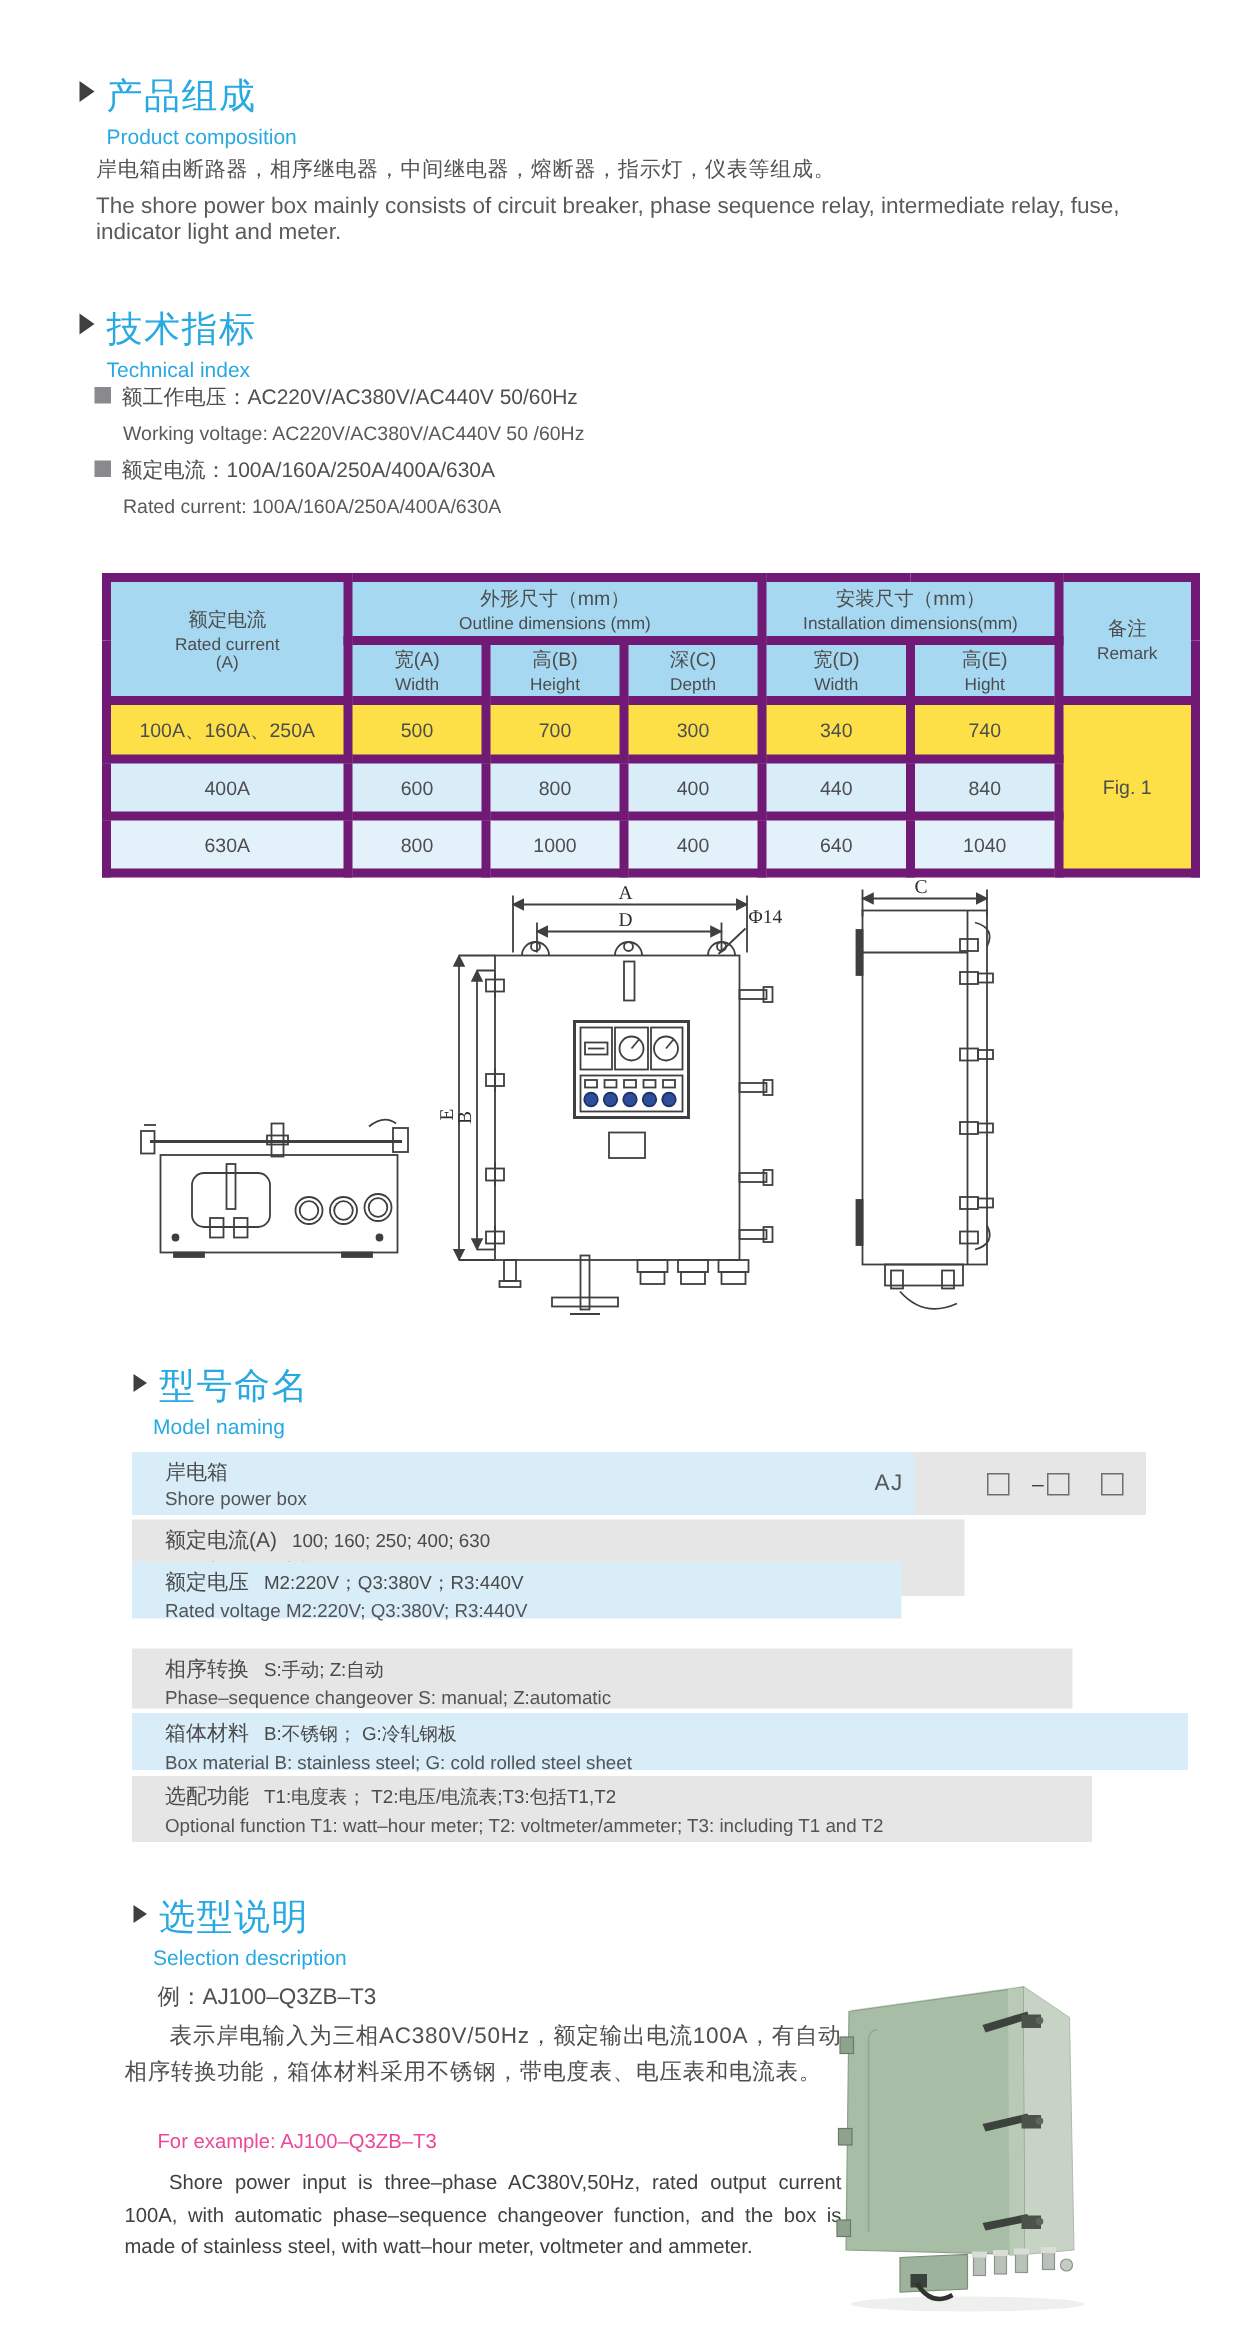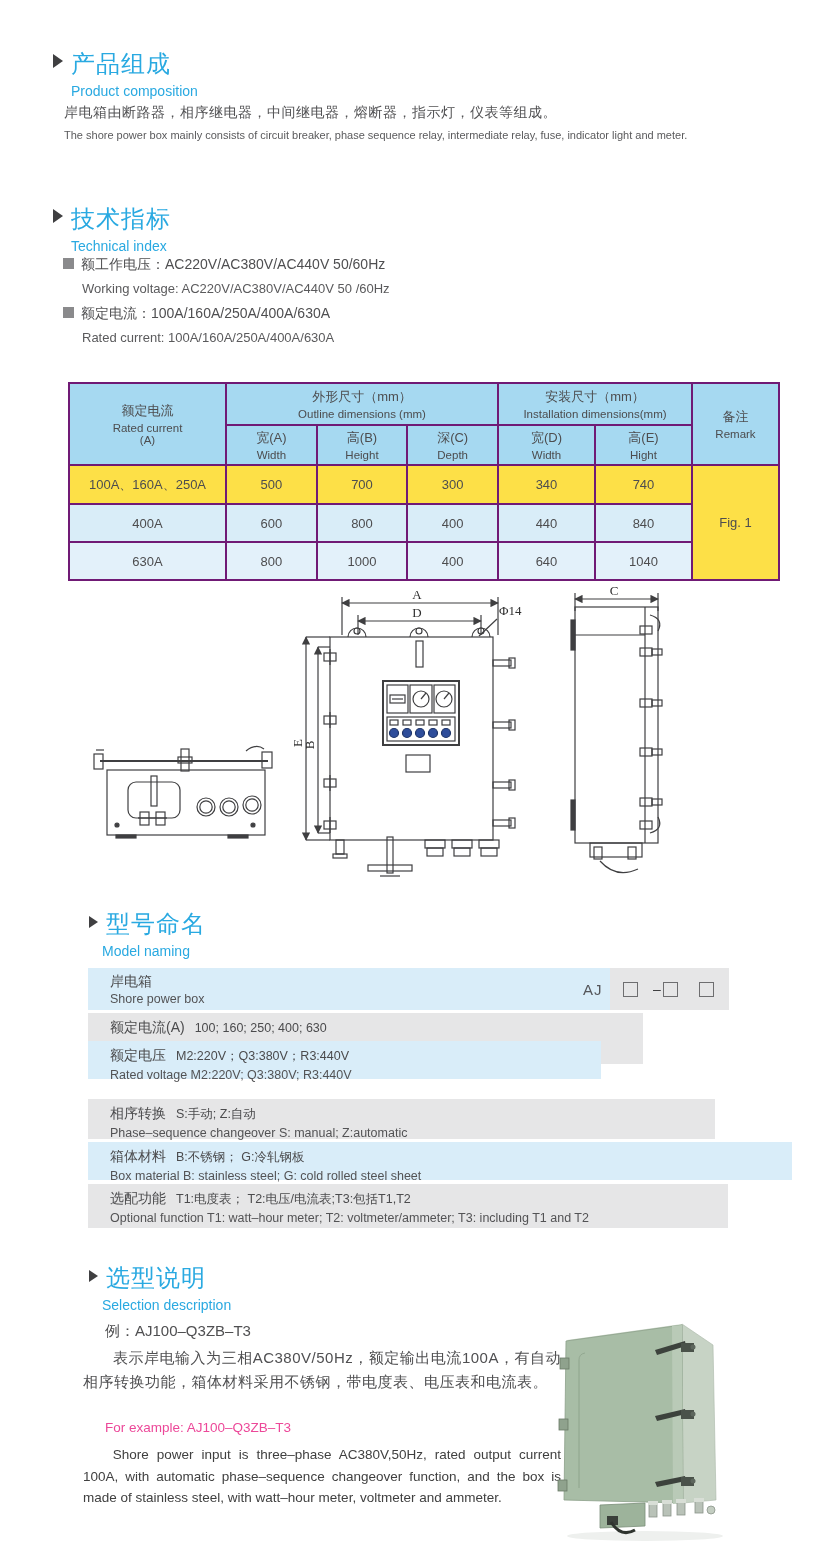--- a/index.html
+++ b/index.html
@@ -8,31 +8,31 @@
   .abs{position:absolute;}
 
   
   .sec-head{position:absolute;}
   .tri{display:inline-block;width:0;height:0;border-left:10px solid #3f3f41;
        border-top:7px solid transparent;border-bottom:7px solid transparent;margin-right:8px;}
   .h-zh{font-size:24px;color:#29a9e1;letter-spacing:1px;vertical-align:middle;}
   .h-en{font-size:14px;color:#29a9e1;margin-top:3px;}
 
   .body-zh{font-size:14px;color:#525254;letter-spacing:.5px;}
-  .body-en{font-size:11px;color:#5a5a5c;}
+  .body-en{font-size:15px;color:#5a5a5c;}
 
   
   .spec{font-size:14px;color:#4f4f51;}
   .sq{display:inline-block;width:11px;height:11px;background:#8a8a8c;margin-right:7px;}
   .spec-en{font-size:13px;color:#5a5a5c;margin:7px 0 9px 19px;}
   .just{text-align:justify;}
 
   
   table.dims{border-collapse:collapse;table-layout:fixed;}
-  table.dims td{border:2px solid #701a75;text-align:center;vertical-align:middle;
+  table.dims td{border:6px solid #701a75;text-align:center;vertical-align:middle;
                 color:#4d4d4f;font-size:13px;padding:0;}
   .th{background:#a6d9f1;color:#434345;}
   .r-light{background:#fde047;}
   .r-mid{background:#d9edf8;}
   .r-soft{background:#e3f1fa;}
   .cell-en{font-size:11.5px;display:block;margin-top:2px;color:#4c4c4e;}
 
   
   .draw-svg{position:absolute;left:0;top:585px;}
   .dimtext{font-family:"Liberation Serif","DejaVu Serif",serif;font-size:13px;fill:#2f2f2f;}
@@ -308,21 +308,21 @@
     <div>
       <span class="tri" style="border-left-width:9px;border-top-width:6px;border-bottom-width:6px;"></span><span class="h-zh">型号命名</span>
     </div>
     <div class="h-en" style="margin-left:13px;">Model naming</div>
   </div>
 
   <div class="m-row tone-blue" style="top:968px;width:522px;height:42px;">
     <div class="p-label">岸电箱</div>
     <div class="p-en" style="margin-top:1px;">Shore power box</div>
   </div>
-  <div class="abs" style="left:610px;top:968px;width:119px;height:42px;background:#e6e6e7;">
+  <div class="abs" style="left:610px;top:968px;width:119px;height:42px;background:#e6e6e7;padding-left:35px;">
     <span class="code-prefix" style="right:auto;left:-27px;">AJ</span>
     <div style="display:flex;align-items:center;height:100%;padding-left:13px;gap:0;">
       <span class="code-box"></span>
       <span style="display:inline-flex;align-items:center;margin-left:15px;">
         <span class="code-dash">–</span>
         <span class="code-box"></span>
       </span>
       <span class="code-box" style="margin-left:21px;"></span>
     </div>
   </div>

